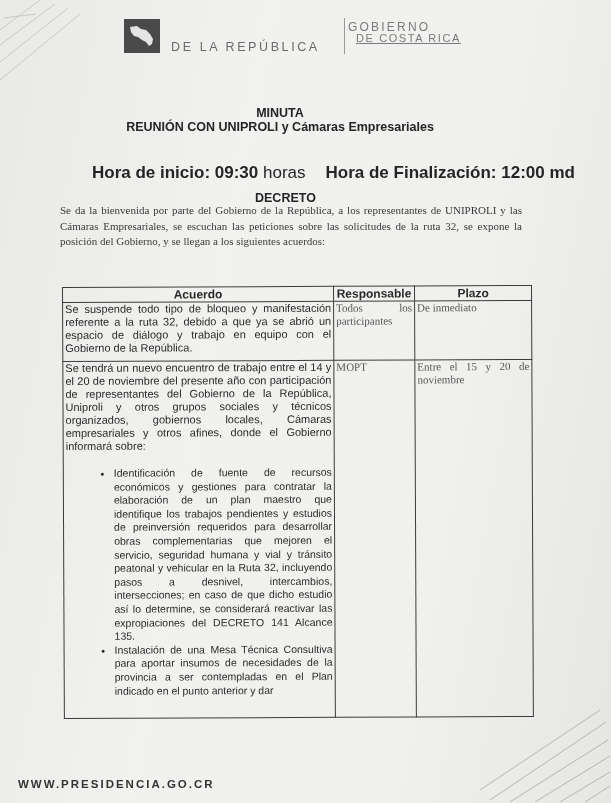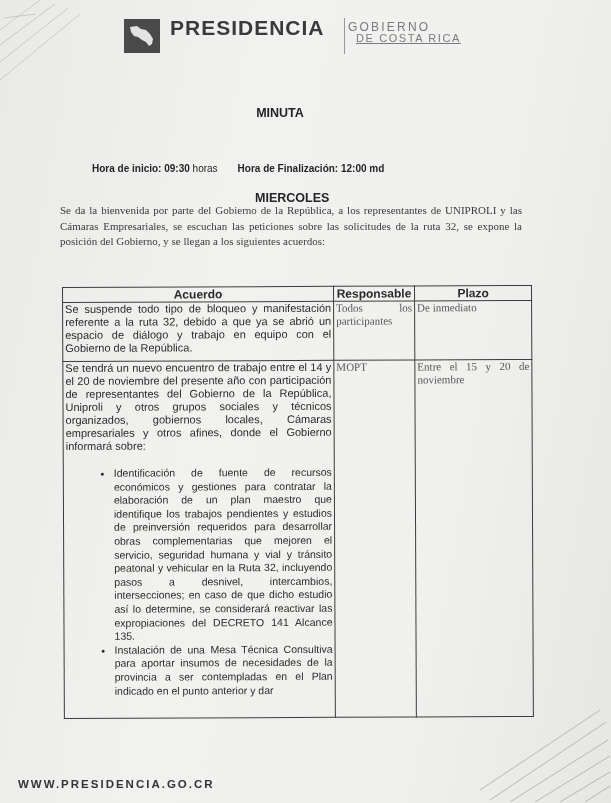--- a/index.html
+++ b/index.html
@@ -11,21 +11,21 @@
   .deco { position: absolute; pointer-events: none; }
   .header { position: absolute; left: 124px; top: 16px; height: 40px; width: 340px; }
   .logo-box { position: absolute; left: 0; top: 3px; width: 36px; height: 34px; background: #4a4a4a; }
   .logo-box svg { position: absolute; left: 4px; top: 5px; }
   .brand-main { position: absolute; left: 46px; top: 0; font-size: 21px; font-weight: bold; letter-spacing: 1px; color: #3a3a3a; }
   .brand-sub { position: absolute; left: 47px; top: 24px; font-size: 12.5px; letter-spacing: 2.6px; color: #6a6a6a; }
   .brand-sep { position: absolute; left: 220px; top: 2px; width: 1px; height: 36px; background: #999; }
   .gov-1 { position: absolute; left: 224px; top: 4px; font-size: 12px; letter-spacing: 2.2px; color: #7a7a7a; }
   .gov-2 { position: absolute; left: 232px; top: 16px; font-size: 11px; letter-spacing: 1.6px; color: #7a7a7a; text-decoration: underline; }
   .title-block { position: absolute; left: 80px; top: 106px; width: 400px; text-align: center; font-size: 12.5px; font-weight: bold; line-height: 14px; color: #252525; }
-  .times { position: absolute; left: 92px; top: 163px; font-size: 10px; font-weight: bold; color: #252525; white-space: nowrap; }
+  .times { position: absolute; left: 92px; top: 163px; font-size: 17px; font-weight: bold; color: #252525; white-space: nowrap; }
   .times .light { font-weight: normal; }
   .times .gap { display: inline-block; width: 20px; }
   .acuerdos-title { position: absolute; left: 255px; top: 191px; font-size: 12.5px; font-weight: bold; color: #252525; }
   .intro { position: absolute; left: 60px; top: 203px; width: 462px; font-family: "Liberation Serif", serif; font-size: 11px; line-height: 15.5px; text-align: justify; color: #3a3a3a; }
   table.agreements { position: absolute; left: 62px; top: 287px; border-collapse: collapse; transform: rotate(-0.25deg); transform-origin: left top; }
   table.agreements td, table.agreements th { border: 1px solid #3c3c3c; vertical-align: top; padding: 0 2px; }
   th { font-size: 12px; font-weight: bold; color: #2a2a2a; text-align: center; height: 14px; padding: 0; }
   .c1 { width: 266px; }
   .c2 { width: 76px; }
   .c3 { width: 112px; }
@@ -60,35 +60,36 @@
     <line x1="105" y1="122" x2="130" y2="106"></line>
   </g>
 </svg>
 
 <div class="header">
   <div class="logo-box">
     <svg width="28" height="24" viewBox="0 0 28 24">
       <path d="M2 3 L9 2 L13 5 L18 6 L22 10 L25 15 L24 20 L21 22 L18 18 L14 16 L10 13 L6 12 L3 8 Z" fill="#e4e4e4"></path>
     </svg>
   </div>
-  <div class="brand-main">PRESIDENCIA</div>
+  <div class="brand-sub">DE LA REPÚBLICA</div>
   <div class="brand-sep"></div>
   <div class="gov-1">GOBIERNO</div>
   <div class="gov-2">DE COSTA RICA</div>
 </div>
 
 <div class="title-block">
   <div>MINUTA</div>
+  <div>REUNIÓN CON UNIPROLI y Cámaras Empresariales</div>
 </div>
 
 <div class="times">
   <span>Hora de inicio: 09:30</span><span class="light"> horas</span><span class="gap"></span><span>Hora de Finalización: 12:00 md</span>
 </div>
 
-<div class="acuerdos-title">MIERCOLES</div>
+<div class="acuerdos-title">DECRETO</div>
 
 <div class="intro">Se da la bienvenida por parte del Gobierno de la República, a los representantes de UNIPROLI y las Cámaras Empresariales, se escuchan las peticiones sobre las solicitudes de la ruta 32, se expone la posición del Gobierno, y se llegan a los siguientes acuerdos:</div>
 
 <table class="agreements">
   <tbody>
       <tr>
     <th class="c1">Acuerdo</th>
     <th class="c2">Responsable</th>
     <th class="c3">Plazo</th>
   </tr>

